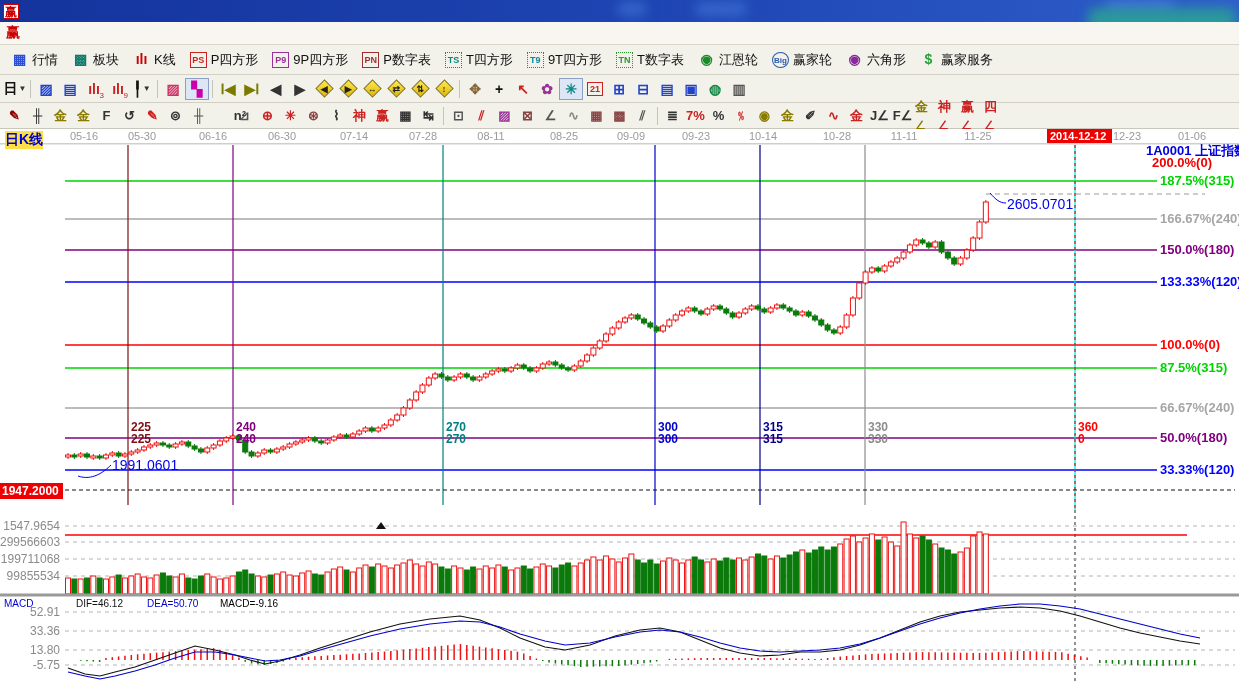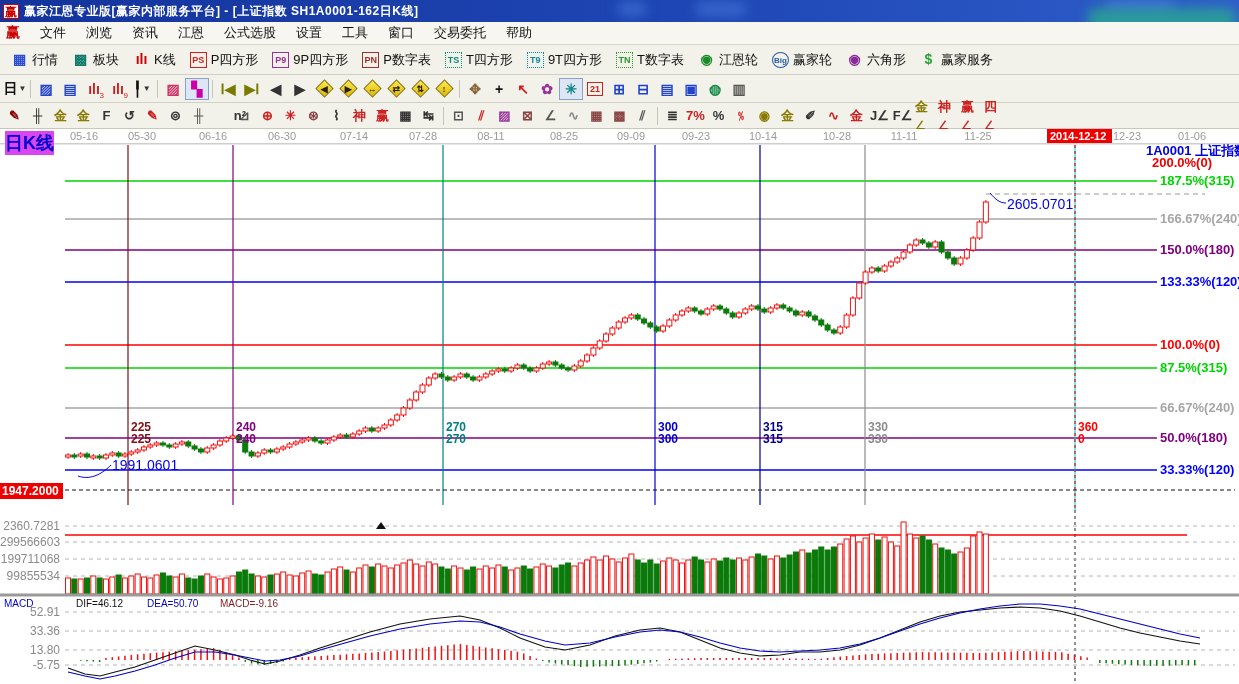--- a/index.html
+++ b/index.html
@@ -46,21 +46,21 @@
   .tsep { width:1px; height:18px; background:#c6c4b8; margin:0 3px; }
   .diamond-bg { width:13px; height:13px; background: linear-gradient(135deg,#ffe850,#e0b800);
     border:1px solid #8a7400; transform: rotate(45deg); display:flex; align-items:center; justify-content:center; }
   .diamond-bg span { transform: rotate(-45deg); font-size:9px; color:#222; font-weight:bold; }
   .boxtext { border:1px solid currentColor; font-size:9px; font-weight:bold; padding:0 2px; line-height:12px; }
 
   
   .date-axis { position:absolute; top:129px; left:0; width:1239px; height:15px; background:#fff;
     border-bottom:1px solid #cfcfcf; }
   .date-tick { position:absolute; top:1px; font-size:11px; color:#9a9a9a; transform: translateX(-50%); }
-  .kline-type { position:absolute; top:131px; left:5px; font-size:18px; font-weight:bold; color:#0000cc; background:#d946ef; z-index:5;}
+  .kline-type { position:absolute; top:131px; left:5px; font-size:14px; font-weight:bold; color:#0000cc; background:#fde047; z-index:5;}
   .date-highlight { position:absolute; top:129px; font-size:11px; font-weight:bold; color:#fff; background:#ee0000;
     padding:0 3px; height:14px; line-height:14px; z-index:4; }
 
   
   .ovl { position:absolute; white-space:nowrap; }
   .symbol-label { font-size:13px; font-weight:bold; color:#0000e0; }
   .pct-label { font-size:13px; font-weight:600;text-align:right; }
   .vl-anno { font-size:12px; font-weight:bold; line-height:12px; }
   .price-box { background:#ee0000; color:#fff; font-size:12px; font-weight:bold; padding:1px 4px 1px 2px; }
   .scale-label { font-size:12px; color:#8a8a8a; width:60px; text-align:right; }
@@ -68,41 +68,28 @@
   .macd-head { font-size:10px; font-weight:normal; }
   svg { position:absolute; left:0; top:0; }
 </style>
 </head>
 <body>
 
 <div class="app">
 
   <div class="titlebar">
     <span class="app-icon">赢</span>
-    <span class="title">赢家江恩专业版[赢家内部服务平台] - [上证指数  SH1A0001-162日K线]</span>
   </div>
   <div class="blur-blob" style="left:617px;top:2px;width:30px;height:14px;background:rgba(60,110,210,.8);"></div>
   <div class="blur-blob" style="left:695px;top:2px;width:52px;height:14px;background:rgba(60,110,210,.8);"></div>
   <div class="blur-blob" style="left:1105px;top:0px;width:70px;height:13px;background:rgba(70,120,220,.85);"></div>
   <div class="blur-blob" style="left:1088px;top:8px;width:148px;height:24px;background:rgba(42,160,150,.9);"></div>
 
   <div class="menubar">
     <span class="menu-logo">赢</span>
-    <span id="menu-items" style="display: flex;">
-        <span class="menu-item">文件</span>
-        <span class="menu-item">浏览</span>
-        <span class="menu-item">资讯</span>
-        <span class="menu-item">江恩</span>
-        <span class="menu-item">公式选股</span>
-        <span class="menu-item">设置</span>
-        <span class="menu-item">工具</span>
-        <span class="menu-item">窗口</span>
-        <span class="menu-item">交易委托</span>
-        <span class="menu-item">帮助</span>
-      </span>
   </div>
 
   <div class="toolbarA" id="toolbarA">
       <div class="featbtn">
         <span class="fi plain" style="color: rgb(43, 79, 208);">▦</span>
         <span>行情</span>
       </div>
       <div class="featbtn">
         <span class="fi plain" style="color: rgb(15, 122, 106);">▩</span>
         <span>板块</span>
@@ -1097,29 +1084,29 @@
       <div class="ovl vl-anno" style="left: 763px; top: 433px; color: rgb(0, 0, 139);">315</div>
       <div class="ovl vl-anno" style="left: 868px; top: 421px; color: rgb(140, 140, 140);">330</div>
       <div class="ovl vl-anno" style="left: 868px; top: 433px; color: rgb(140, 140, 140);">330</div>
       <div class="ovl vl-anno" style="left: 1078px; top: 421px; color: rgb(255, 0, 0);">360</div>
       <div class="ovl vl-anno" style="left: 1078px; top: 433px; color: rgb(255, 0, 0);">0</div>
     </div>
   <div class="ovl price-box" style="left:0px;top:483px;">1947.2000</div>
   <div class="ovl blue-price" id="first-price" style="left: 112px; top: 457px;">1991.0601</div>
   <div class="ovl blue-price" id="last-price" style="left: 1007px; top: 196px;">2605.0701</div>
   <div id="vol-scale-labels">
-      <div class="ovl scale-label" style="left: 0px; top: 519px;">2360.7281</div>
+      <div class="ovl scale-label" style="left: 0px; top: 519px;">1547.9654</div>
       <div class="ovl scale-label" style="left: 0px; top: 535px;">299566603</div>
       <div class="ovl scale-label" style="left: 0px; top: 552px;">199711068</div>
       <div class="ovl scale-label" style="left: 0px; top: 569px;">99855534</div>
     </div>
   <div class="ovl macd-head" style="left:4px;top:598px;color:#0000cc;">MACD</div>
   <div class="ovl macd-head" style="left:76px;top:598px;color:#111;">DIF=46.12</div>
   <div class="ovl macd-head" style="left:147px;top:598px;color:#0000cc;">DEA=50.70</div>
-  <div class="ovl macd-head" style="left:220px;top:598px;color:#7f1d1d;">MACD=-9.16</div>
+  <div class="ovl macd-head" style="left:220px;top:598px;color:#000000;">MACD=-9.16</div>
   <div id="macd-scale-labels">
       <div class="ovl scale-label" style="left: 0px; top: 605px;">52.91</div>
       <div class="ovl scale-label" style="left: 0px; top: 624px;">33.36</div>
       <div class="ovl scale-label" style="left: 0px; top: 643px;">13.80</div>
       <div class="ovl scale-label" style="left: 0px; top: 658px;">-5.75</div>
     </div>
 
 </div>
 
 </body></html>

